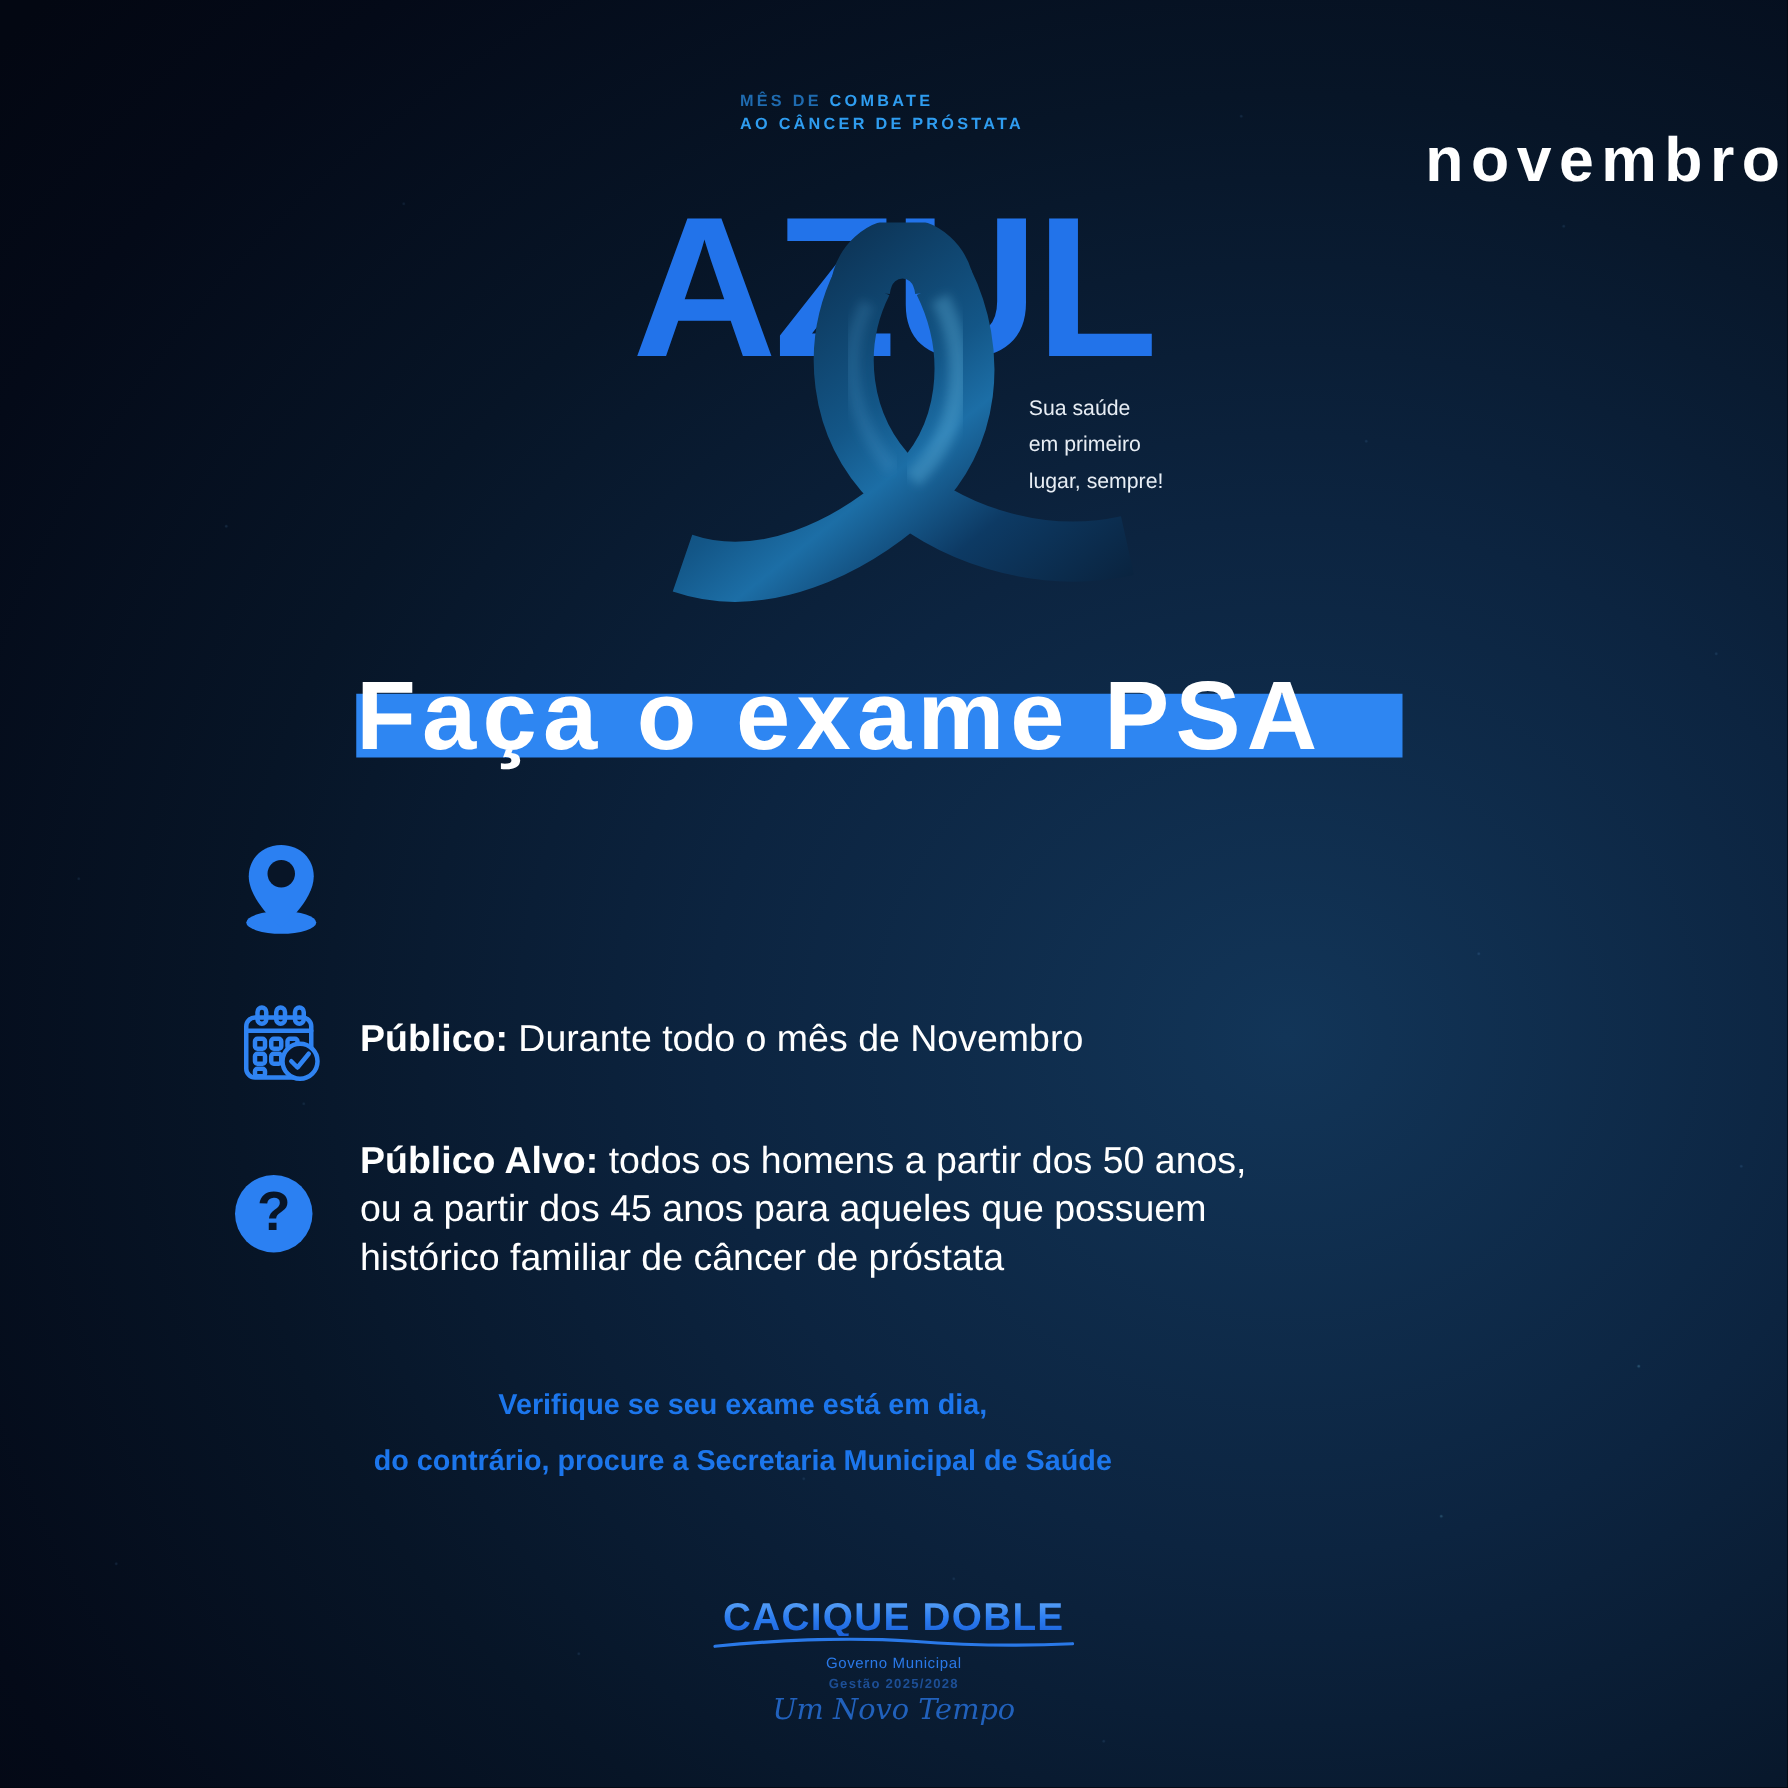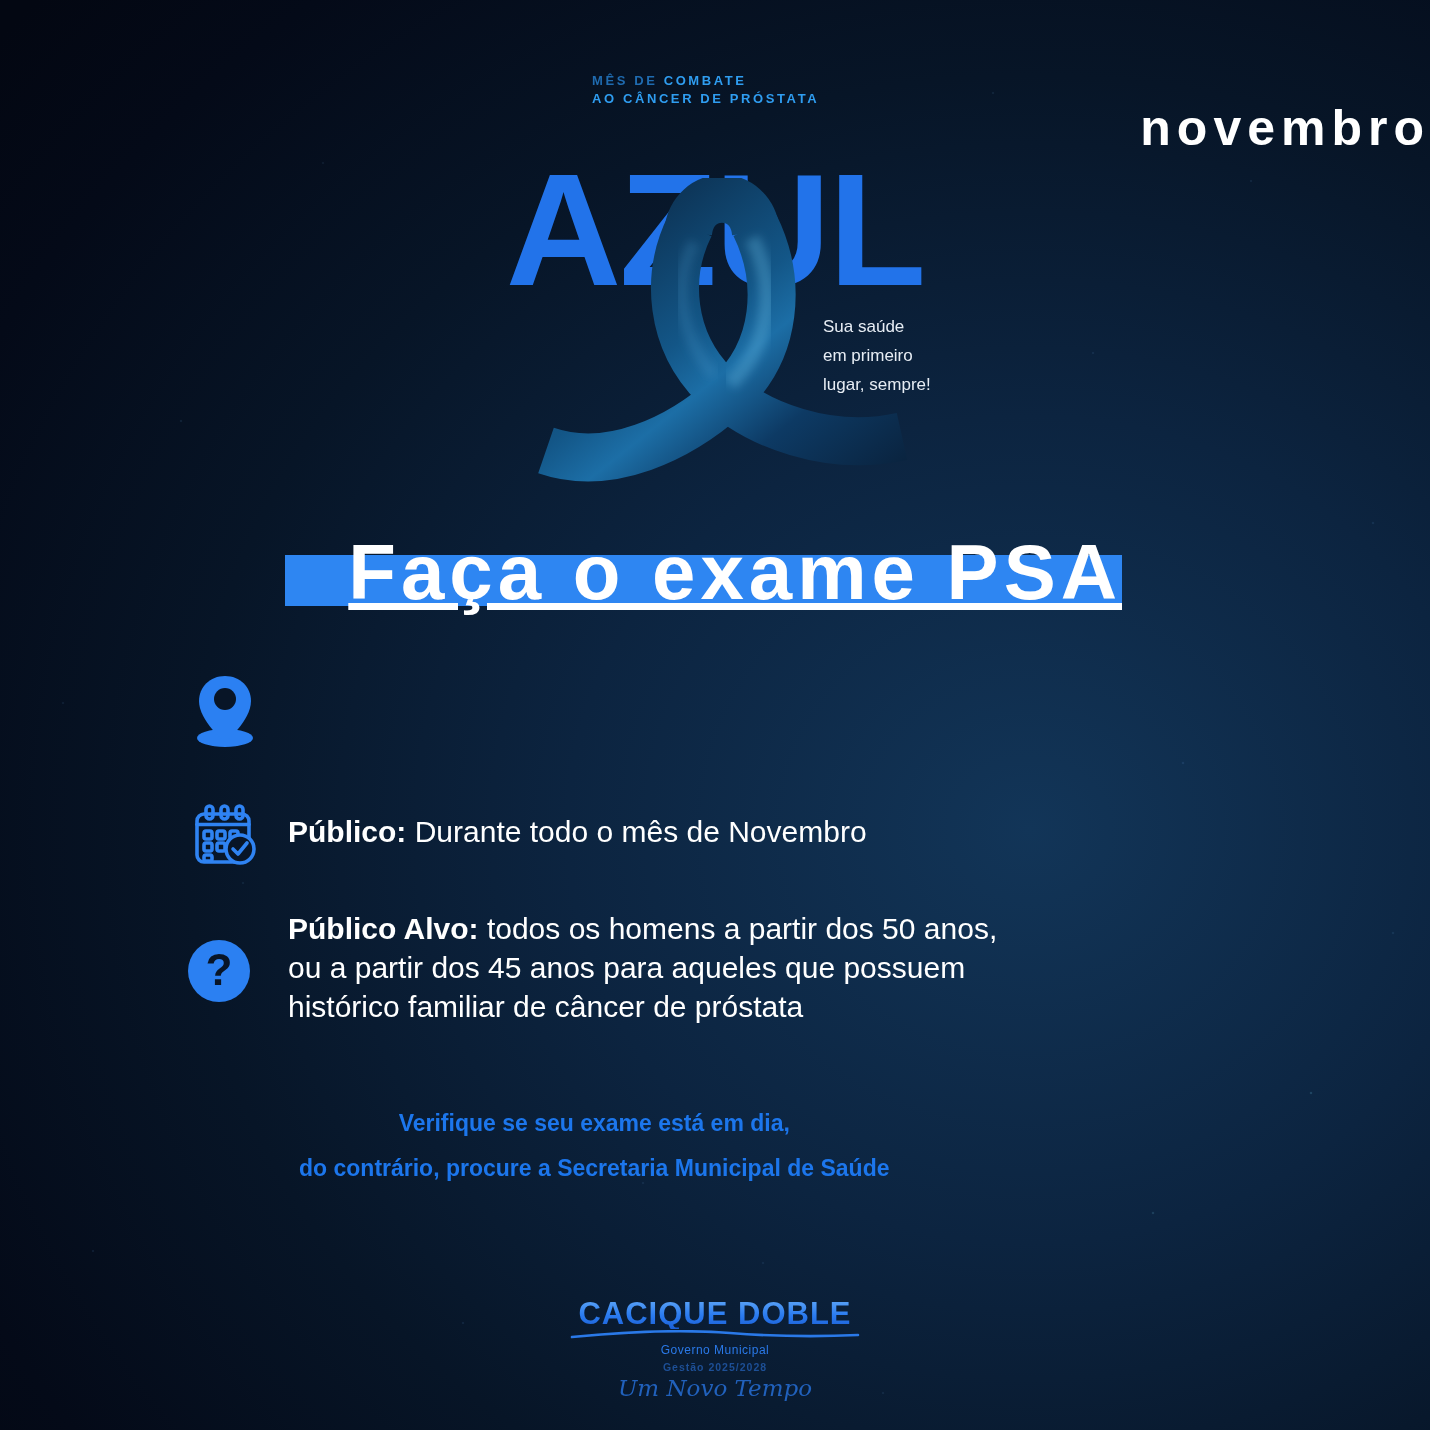--- a/index.html
+++ b/index.html
@@ -54,24 +54,23 @@
 
   
   .ribbon{position:absolute;left:530px;top:178px;width:395px;height:320px;}
 
   
   .headline-bar{
     position:absolute;left:285px;top:555px;width:837px;height:51px;
     background:#2e86f2;
   }
   .headline-text{
-    position:absolute;left:0;top:-22px;width:100%;text-align:right;
+    position:absolute;left:0;top:-22px;width:100%;text-align:left;
     color:#ffffff;font-size:78px;font-weight:bold;letter-spacing:5px;line-height:1;
     white-space:nowrap;
-    text-decoration:underline;
   }
 
   
   .row-text{position:absolute;left:288px;color:#ffffff;font-size:30px;line-height:39px;}
   .row-text p{margin:0;white-space:nowrap;}
   .row-text b{font-weight:bold;}
   .icon-box{position:absolute;}
   .q-circle{
     position:absolute;left:188px;top:940px;width:62px;height:62px;border-radius:50%;
     background:#2b80f2;display:flex;align-items:center;justify-content:center;
@@ -84,21 +83,21 @@
     color:#1c76ec;font-size:23px;font-weight:bold;line-height:33px;
   }
   .note p{margin:12px;white-space:nowrap;text-align:center;}
 
   
   .footer{position:absolute;left:0;top:1278px;width:100%;text-align:center;}
   .footer .muni{
     display:inline-block;font-size:31px;font-weight:bold;letter-spacing:1px;line-height:1;
     background:linear-gradient(180deg,#61a8f7 0%,#2b7cf0 55%,#1b5fd6 100%);
     -webkit-background-clip:text;background-clip:text;
-    color:transparent;margin-top:20px;-webkit-text-fill-color:transparent;
+    color:transparent;-webkit-text-fill-color:transparent;
   }
   .footer .swoosh{display:block;margin:1px auto 0 auto;}
   .footer .gov{font-size:12px;font-weight:normal;color:#2a79e8;letter-spacing:.5px;margin-top:3px;}
   .footer .term{font-size:10.5px;font-weight:bold;color:#1d4f96;letter-spacing:1px;margin-top:4px;}
   .footer .slogan{font-family:"DejaVu Serif",serif;font-style:italic;font-size:23px;color:#2161bc;margin-top:2px;}
 </style>
 </head>
 <body>
 
 <div id="poster">

